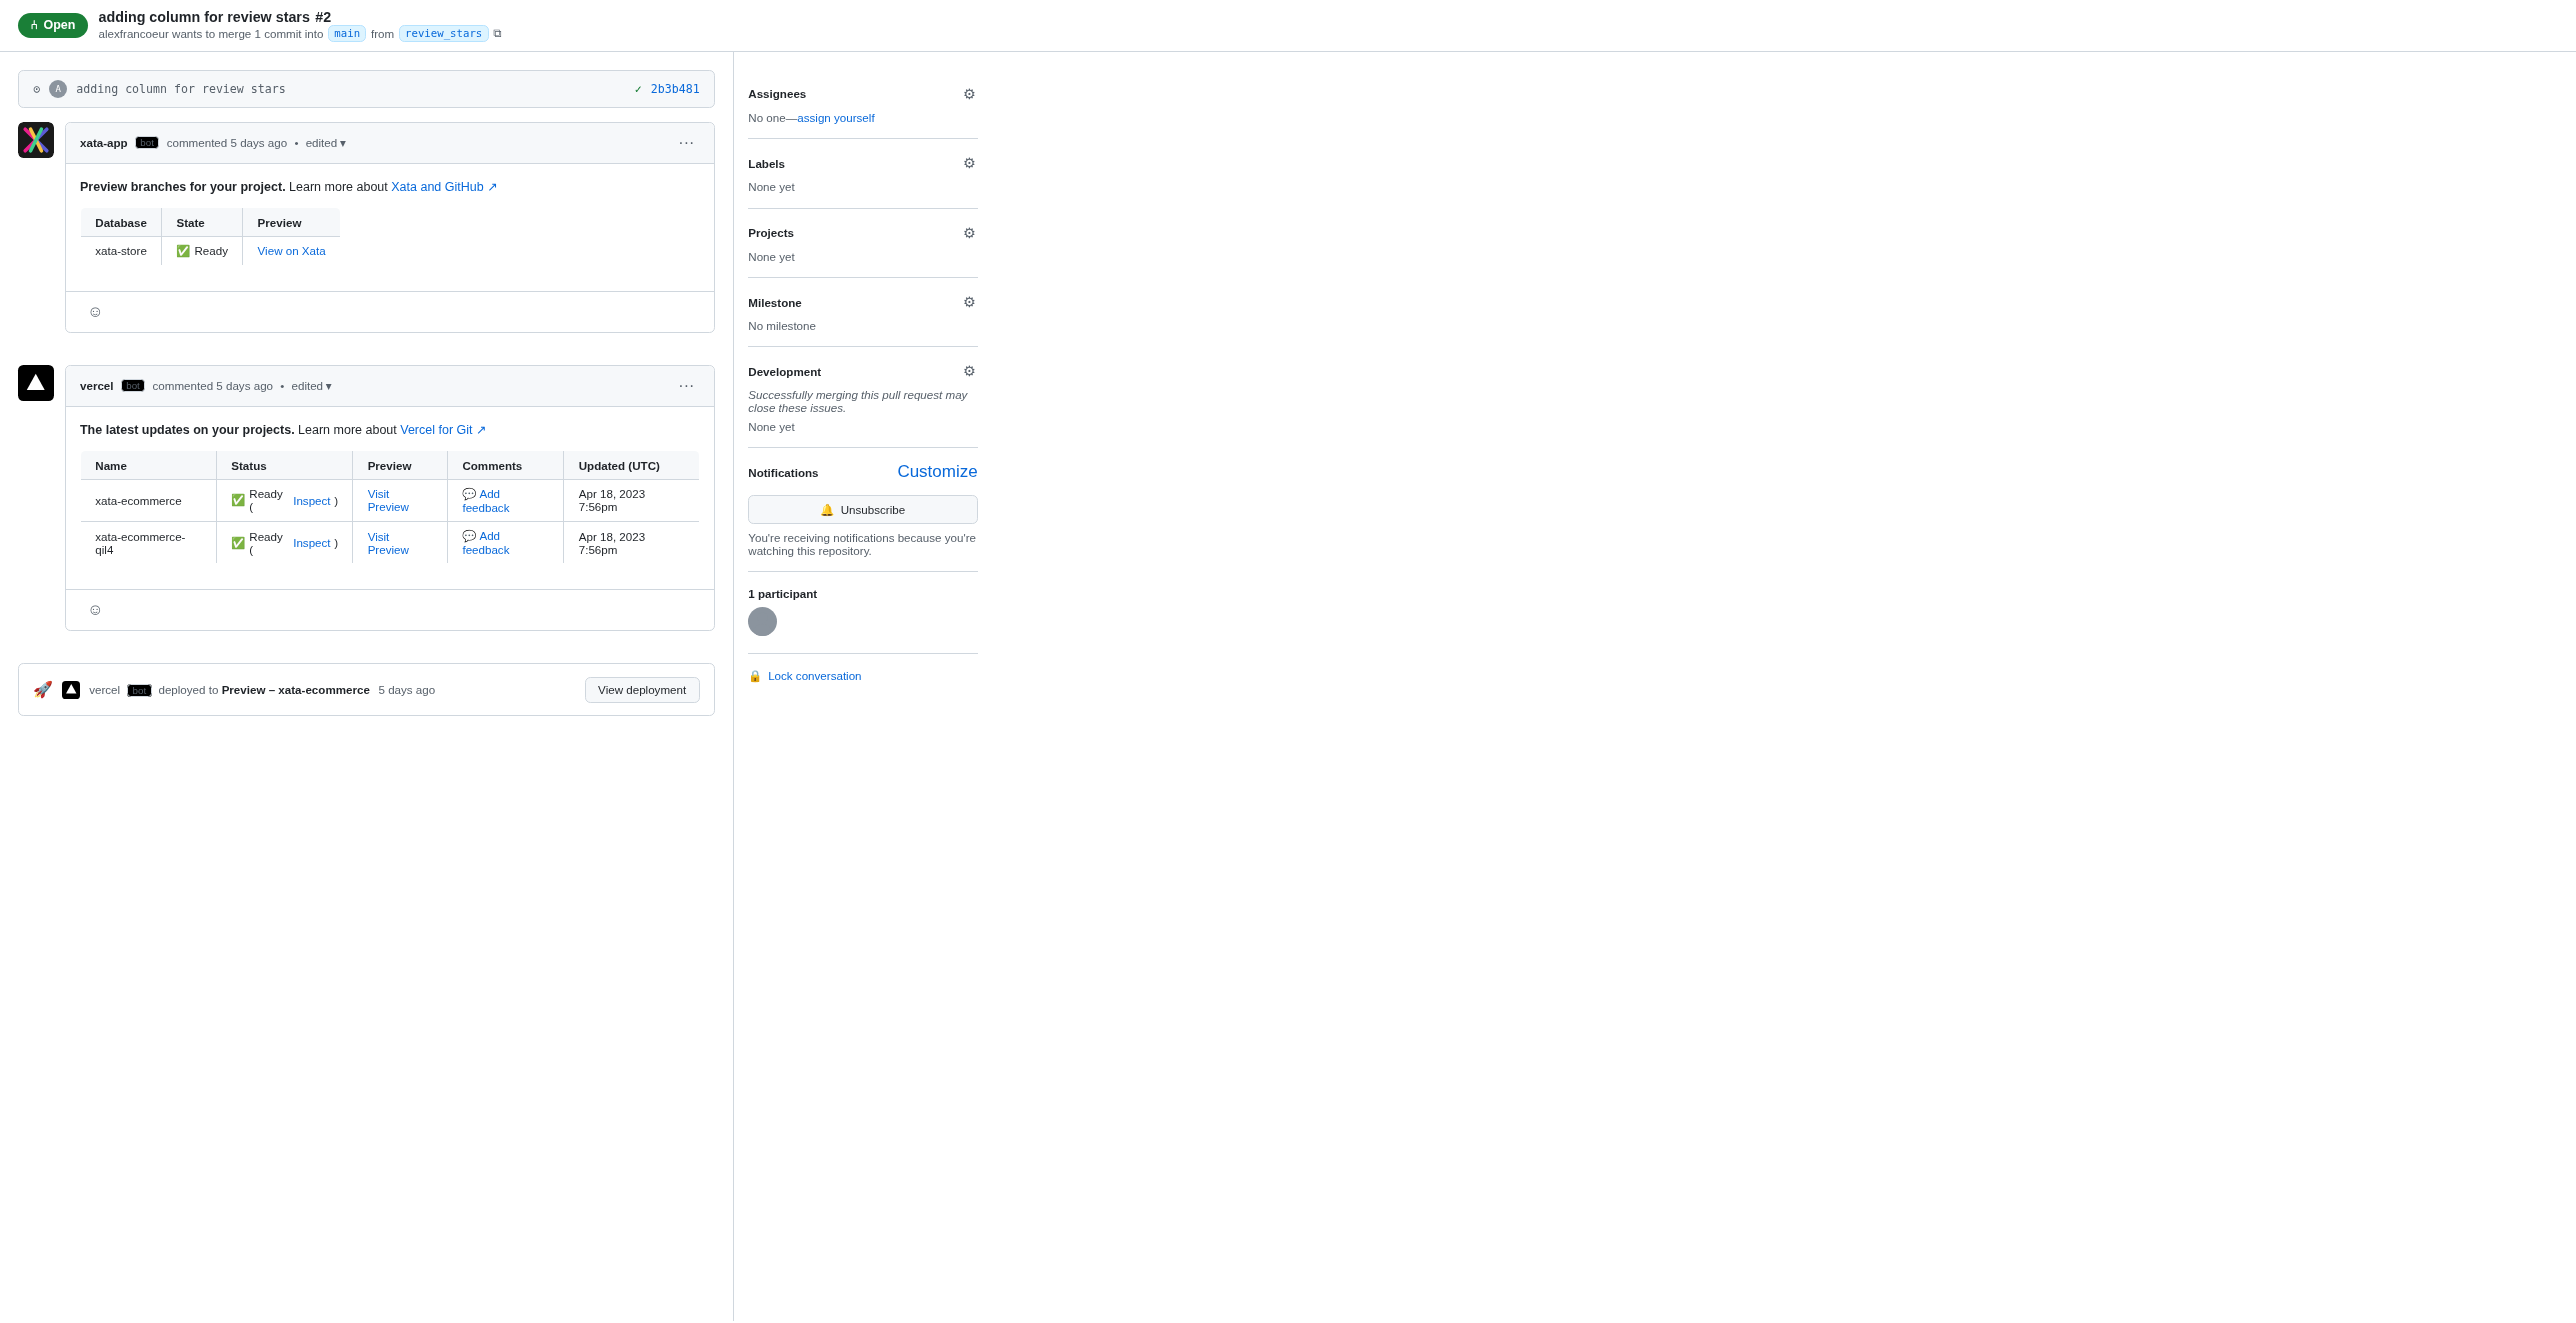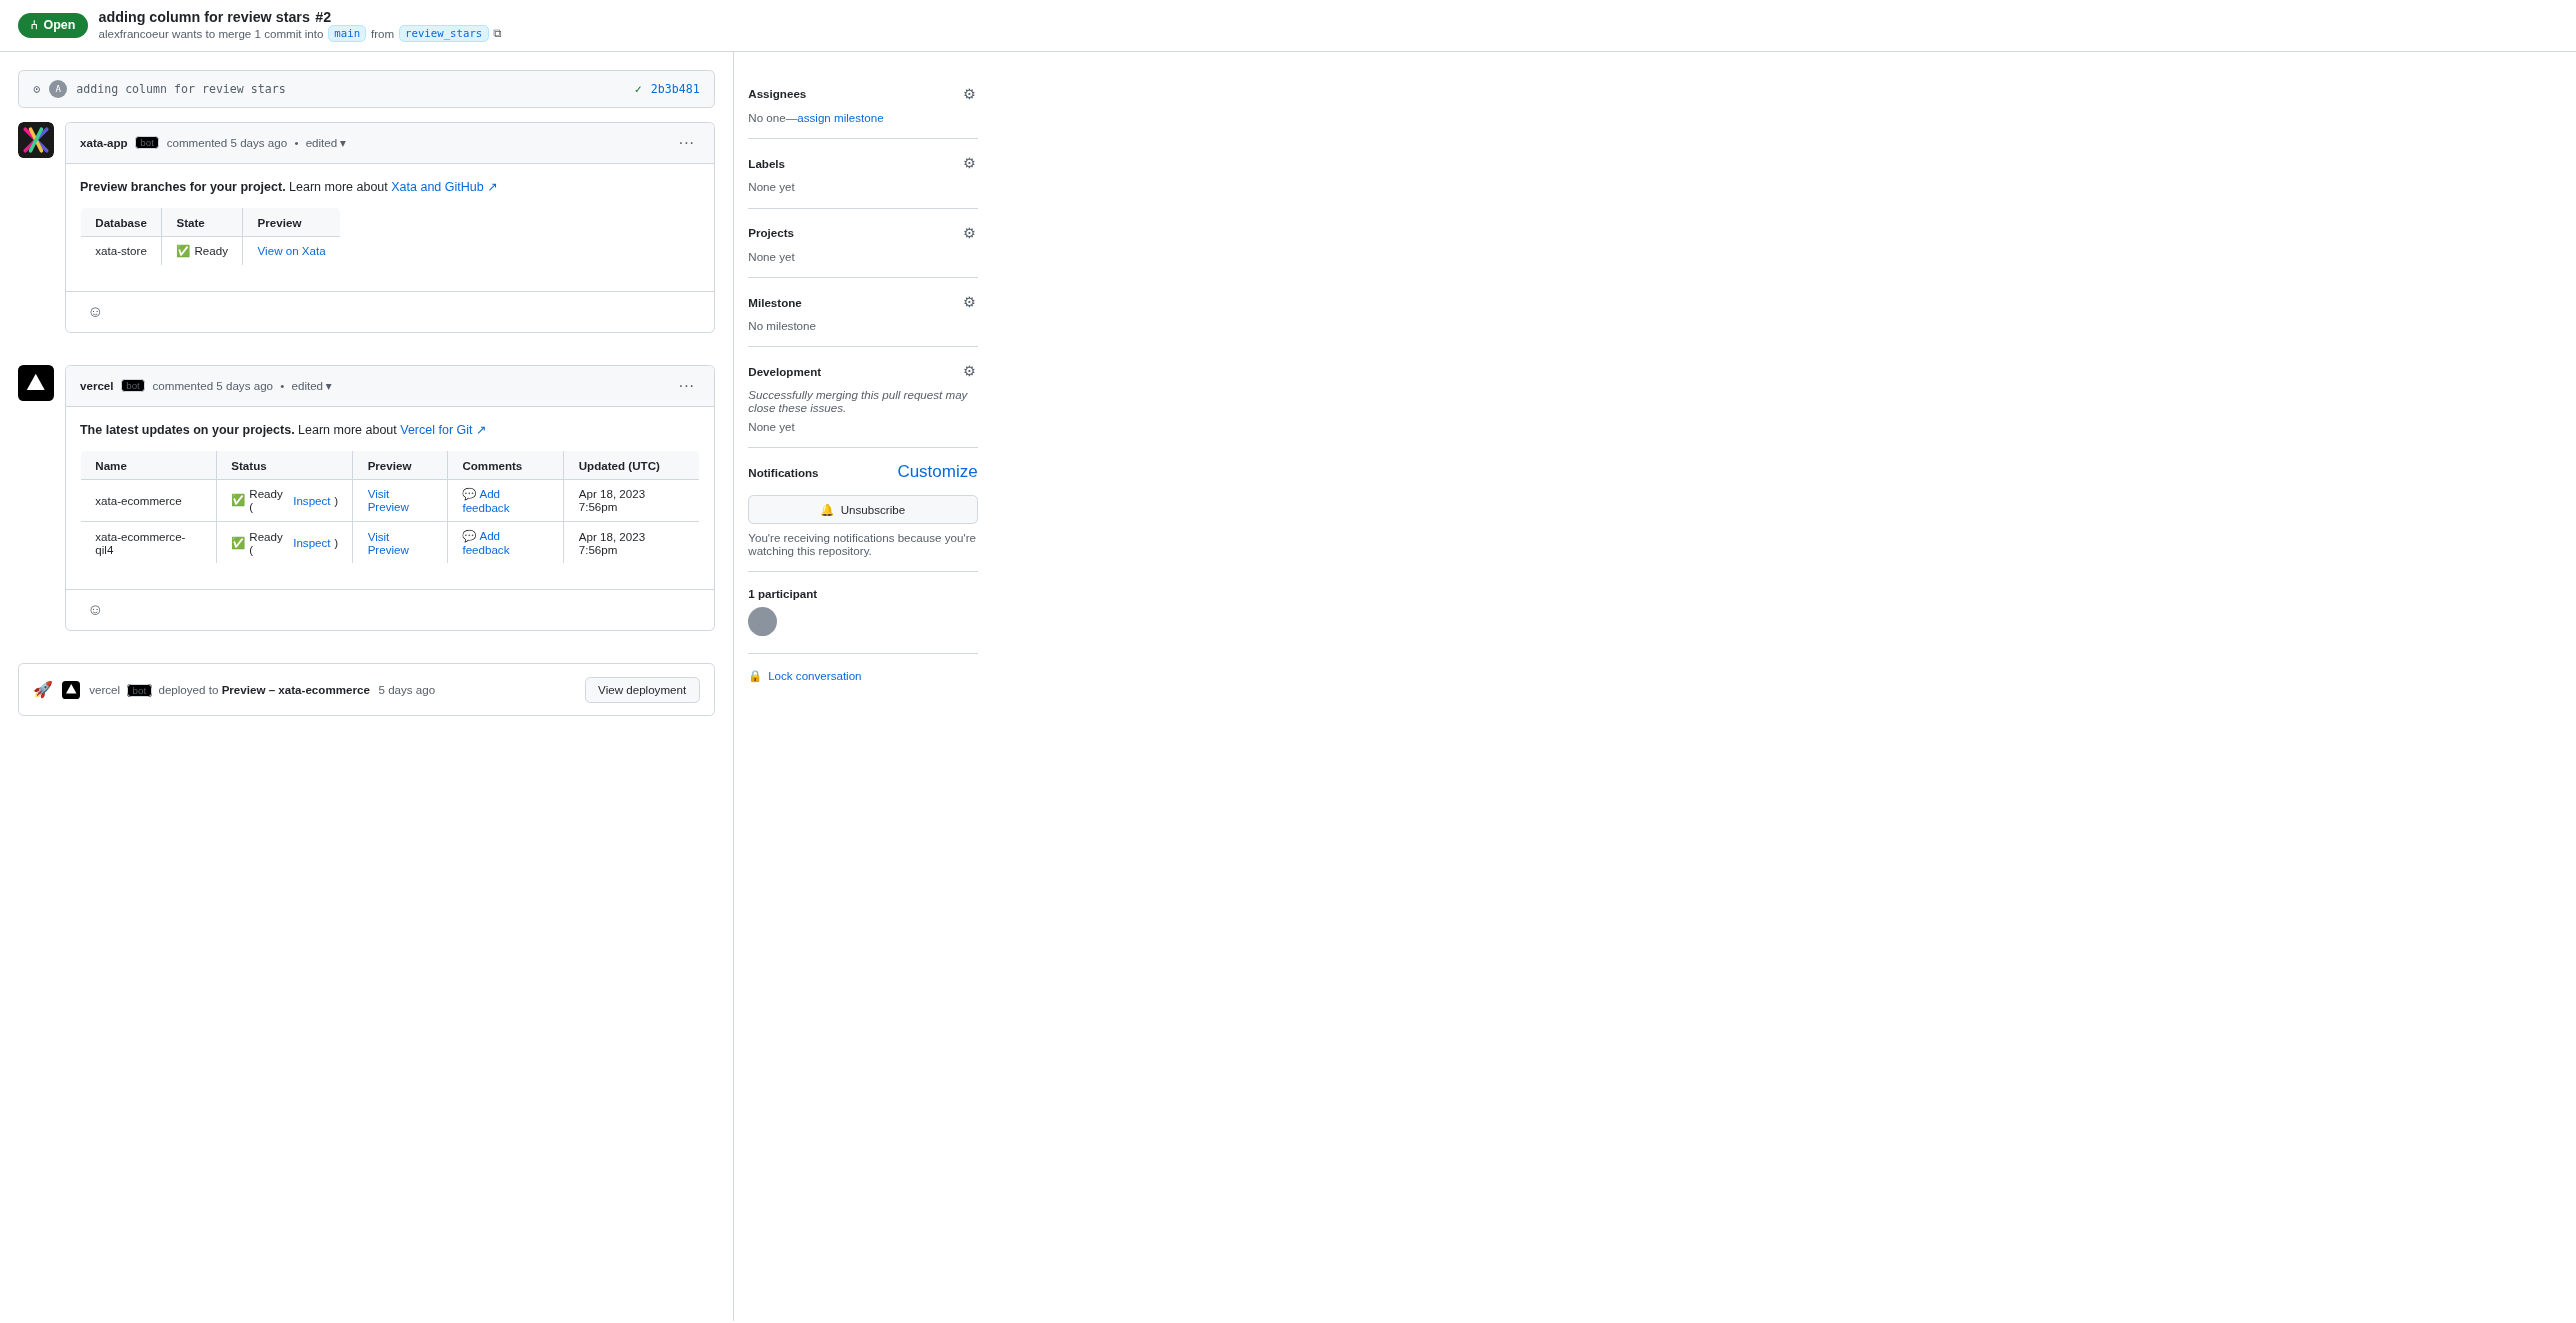--- a/index.html
+++ b/index.html
@@ -543,21 +543,21 @@
   </div>
 
   <div class="sidebar">
 
     <div class="sidebar-section">
       <div class="sidebar-section-header">
         <span class="sidebar-section-title">Assignees</span>
         <button class="sidebar-gear">⚙</button>
       </div>
       <div class="sidebar-section-value">
-        <span>No one—</span><a href="#">assign milestone</a>
+        <span>No one—</span><a href="#">assign yourself</a>
       </div>
     </div>
 
     <div class="sidebar-section">
       <div class="sidebar-section-header">
         <span class="sidebar-section-title">Labels</span>
         <button class="sidebar-gear">⚙</button>
       </div>
       <div class="sidebar-section-value">None yet</div>
     </div>

